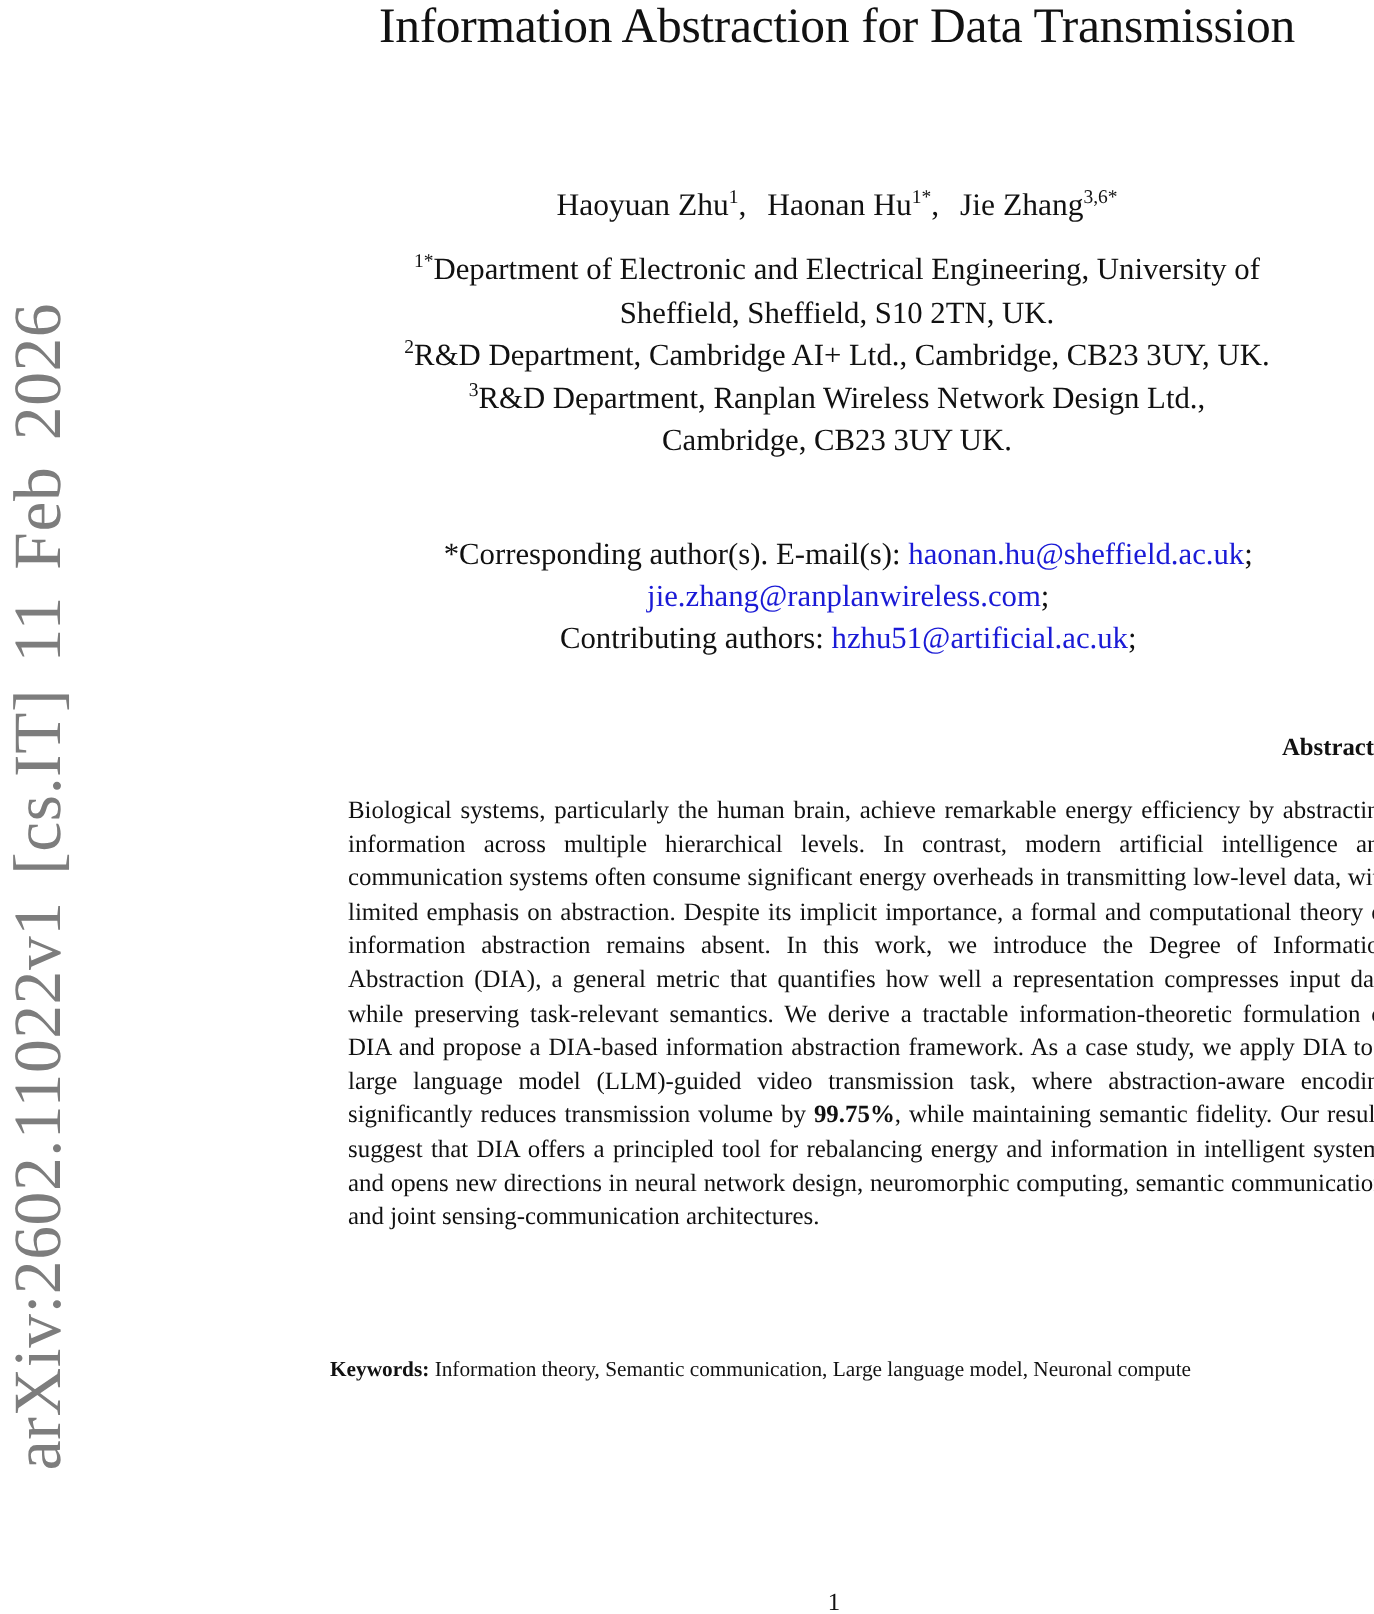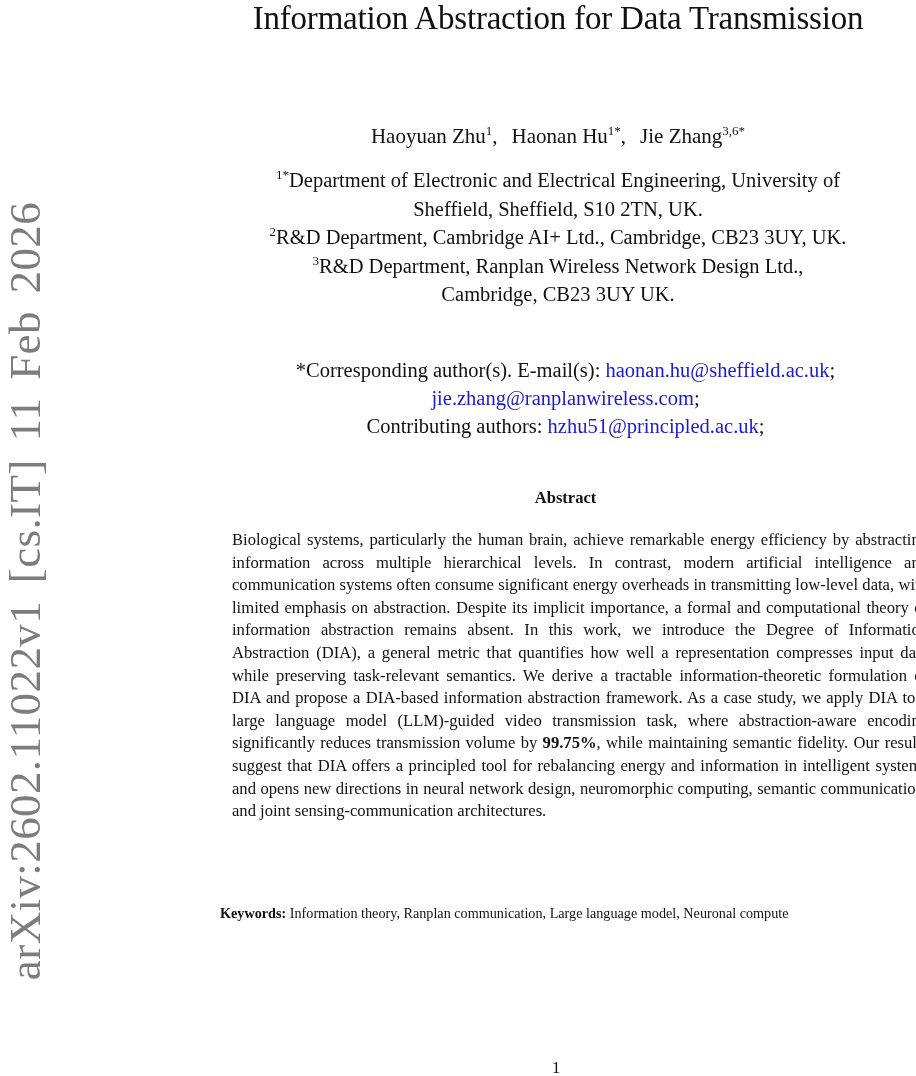--- a/index.html
+++ b/index.html
@@ -88,21 +88,21 @@
     }
     .contacts a {
       color: #1a1ad6;
       text-decoration: none;
     }
     .abstract-heading {
       position: absolute;
       left: 215px;
       width: 701px;
       top: 488px;
-      text-align: center;
+      text-align: right;
       font-size: 16.5px;
       font-weight: bold;
       margin: 0;
     }
     .abstract-body {
       position: absolute;
       left: 220px;
       width: 696px;
       top: 517px;
       font-size: 16.6px;
@@ -155,22 +155,22 @@
   <span class="affil"><sup>1*</sup><span>Department of Electronic and Electrical Engineering, University of</span></span>
   <span class="affil"><span>Sheffield,  Sheffield, S10 2TN, UK.</span></span>
   <span class="affil"><sup>2</sup><span>R&amp;D Department, Cambridge AI+ Ltd.,  Cambridge, CB23 3UY, UK.</span></span>
   <span class="affil"><sup>3</sup><span>R&amp;D Department, Ranplan Wireless Network Design Ltd.,</span></span>
   <span class="affil"><span>Cambridge, CB23 3UY UK.</span></span>
 </div>
 
 <div class="contacts">
   <div><span>*Corresponding author(s). E-mail(s): </span><a href="haonan.hu@sheffield.ac.uk">haonan.hu@sheffield.ac.uk</a><span>;</span></div>
   <div><a>jie.zhang@ranplanwireless.com</a><span>;</span></div>
-  <div><span>Contributing authors: </span><a>hzhu51@principled.ac.uk</a><span>;</span></div>
+  <div><span>Contributing authors: </span><a>hzhu51@artificial.ac.uk</a><span>;</span></div>
 </div>
 
 <h2 class="abstract-heading">Abstract</h2>
 
 <p class="abstract-body"><span>Biological systems, particularly the human brain, achieve remarkable energy efficiency by abstracting information across multiple hierarchical levels. In con­trast, modern artificial intelligence and communication systems often consume significant energy overheads in transmitting low-level data, with limited empha­sis on abstraction. Despite its implicit importance, a formal and computational theory of information abstraction remains absent. In this work, we introduce the Degree of Information Abstraction (DIA), a general metric that quantifies how well a representation compresses input data while preserving task-relevant semantics. We derive a tractable information-theoretic formulation of DIA and propose a DIA-based information abstraction framework. As a case study, we apply DIA to a large language model (LLM)-guided video transmission task, where abstraction-aware encoding significantly reduces transmission volume by </span><b>99.75%</b><span>, while maintaining semantic fidelity. Our results suggest that DIA offers a principled tool for rebalancing energy and information in intelligent systems and opens new directions in neural network design, neuromorphic computing, semantic communication, and joint sensing-communication architectures.</span></p>
 
-<p class="keywords"><b>Keywords:</b><span> Information theory, Ranplan communication, Large language model, Neuronal compute</span></p>
+<p class="keywords"><b>Keywords:</b><span> Information theory, Semantic communication, Large language model, Neuronal compute</span></p>
 
 <div class="page-number">1</div>
 
 </body></html>

